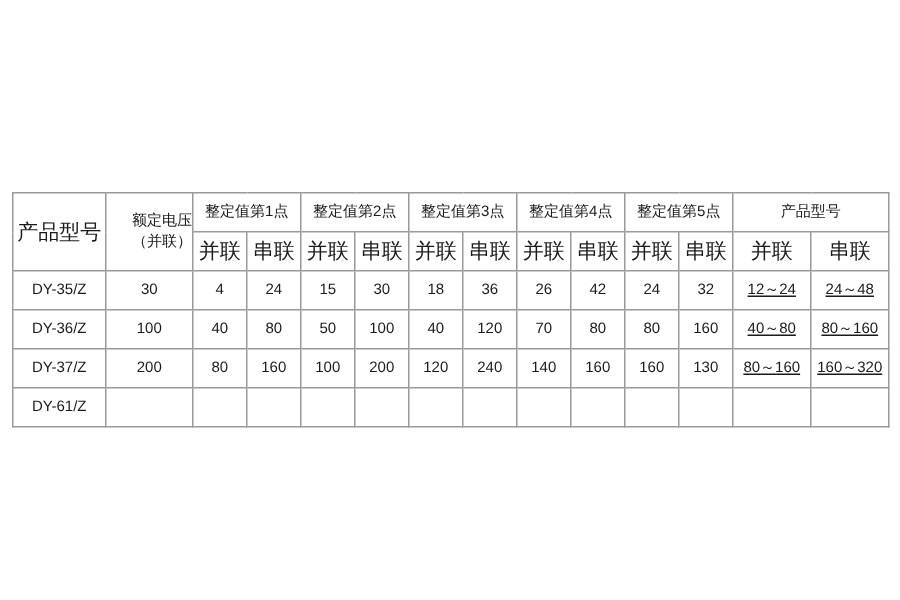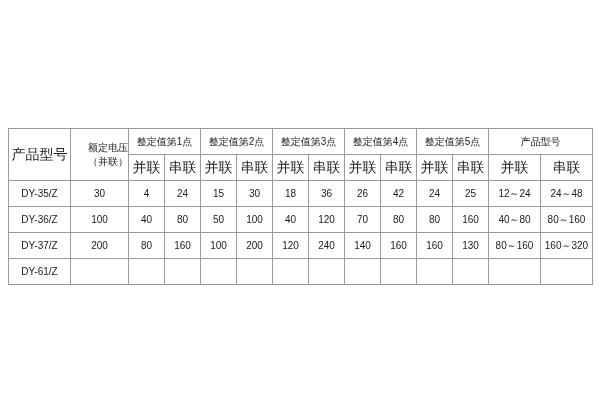--- a/index.html
+++ b/index.html
@@ -69,20 +69,21 @@
     line-height: 1.35;
   }
   .volt-cell {
     font-size: 10px;
   }
   .value-cell {
     font-size: 10px;
   }
   .range-cell {
     font-size: 10px;
+    text-decoration: underline;
   }
   .empty-cell { }
 </style>
 </head>
 <body>
 
 <div class="sheet">
 
   <table class="spec">
     <colgroup>
@@ -136,21 +137,21 @@
         <td class="volt-cell model-cell">30</td>
         <td class="value-cell">4</td>
         <td class="value-cell">24</td>
         <td class="value-cell">15</td>
         <td class="value-cell">30</td>
         <td class="value-cell">18</td>
         <td class="value-cell">36</td>
         <td class="value-cell">26</td>
         <td class="value-cell">42</td>
         <td class="value-cell">24</td>
-        <td class="value-cell">25</td>
+        <td class="value-cell">32</td>
         <td class="range-cell">12～24</td>
         <td class="range-cell">24～48</td>
       </tr>
       <tr>
         <td class="model-cell">DY-36/Z</td>
         <td class="volt-cell model-cell">100</td>
         <td class="value-cell">40</td>
         <td class="value-cell">80</td>
         <td class="value-cell">50</td>
         <td class="value-cell">100</td>

